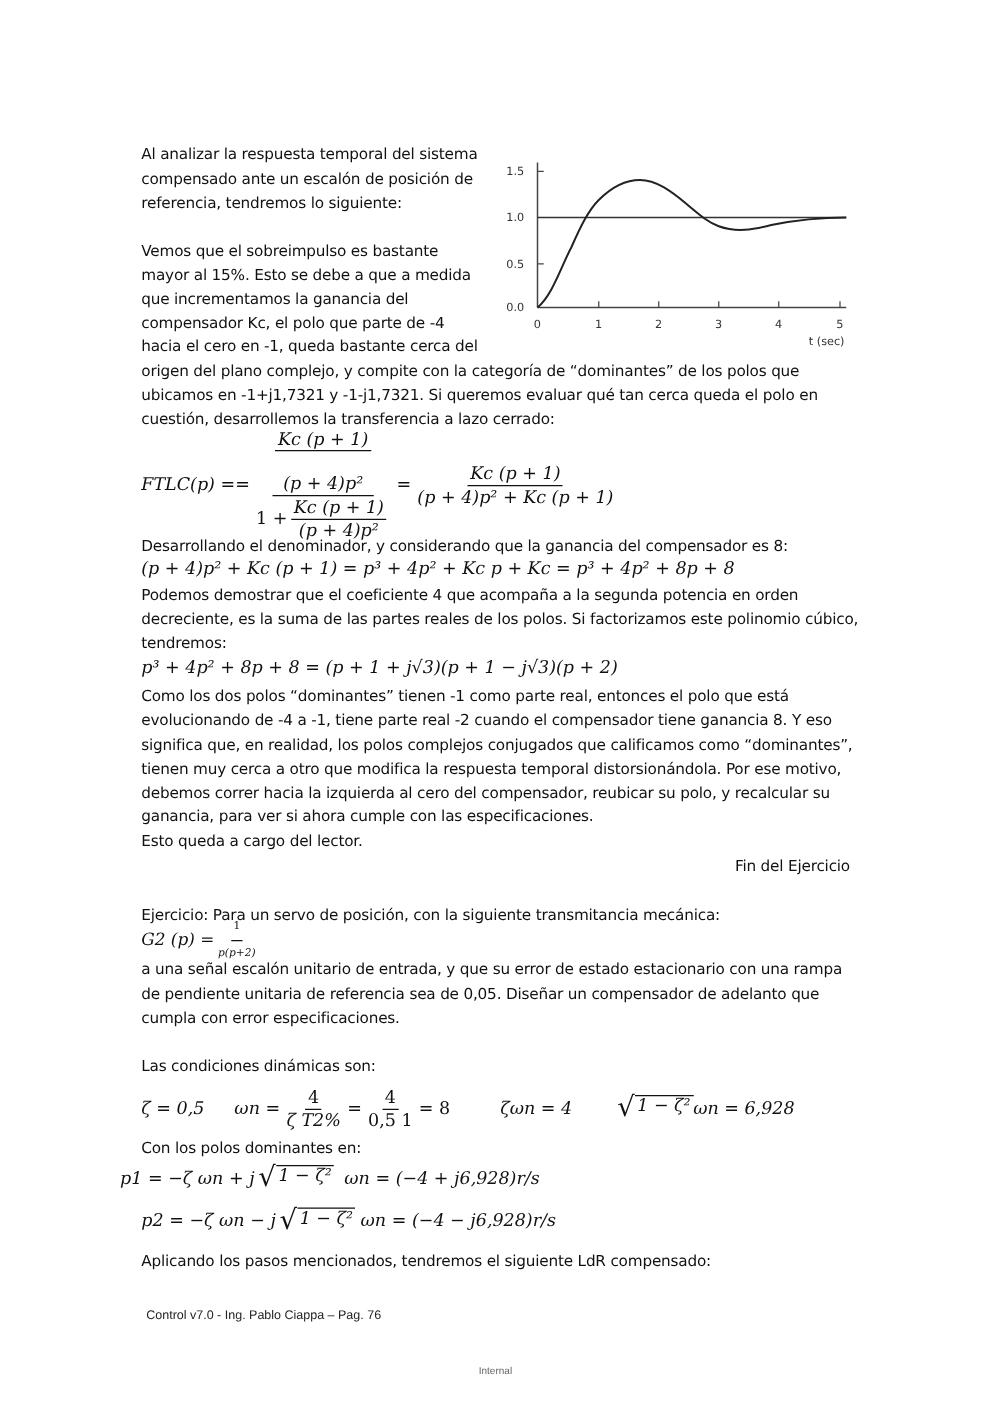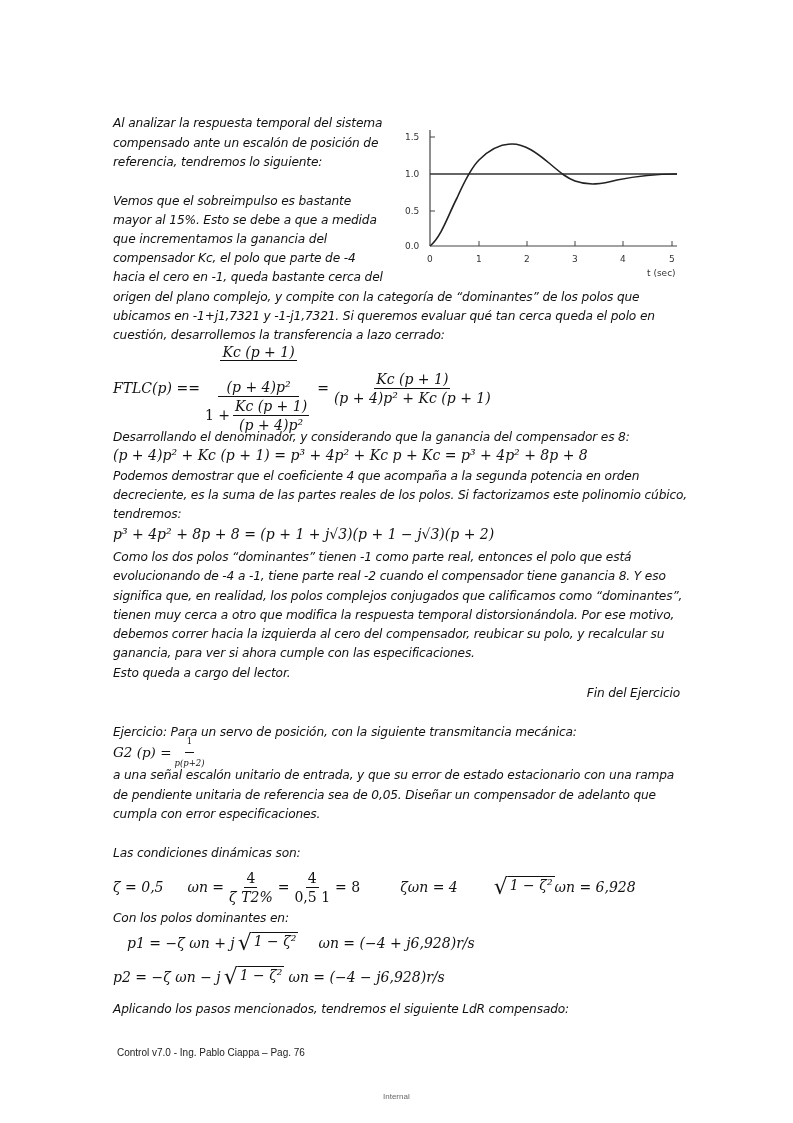--- a/index.html
+++ b/index.html
@@ -1,17 +1,17 @@
 <!DOCTYPE html>
 <html><head>
 <meta charset="utf-8">
 <style>
   html, body { margin: 0; padding: 0; background: #ffffff; }
   body { width: 793px; height: 1123px; position: relative; overflow: hidden; color: #111; }
-  .it { font-family: "DejaVu Sans", sans-serif; font-style: italic; font-size: 12.2px; letter-spacing: -0.15px; }
+  .it { font-family: "DejaVu Sans", sans-serif; font-size: 12.2px; letter-spacing: -0.15px; }
   .line { position: absolute; left: 113px; white-space: nowrap; line-height: 19px; height: 19px; }
   .math { font-family: "DejaVu Serif", serif; font-style: normal; font-size: 14px; position: absolute; white-space: nowrap; }
   .mi { font-style: italic; }
   .frac { display: inline-flex; flex-direction: column; align-items: center; vertical-align: middle; margin: 0 3px; }
   .frac > .num { padding: 0 2px 1px; border-bottom: 1px solid #111; text-align: center; gap: 18px; }
   .frac > .den { padding: 1px 2px 0; text-align: center; }
   .sqrt { display: inline-flex; align-items: stretch; vertical-align: middle; }
   .sqrt .rad { font-size: 22px; line-height: 1; }
   .sqrt .arg { border-top: 1px solid #111; padding: 0 2px; }
   .chart { position: absolute; left: 397px; top: 118px; width: 290px; height: 168px; }
@@ -131,27 +131,27 @@
   <span style="margin-right:40px">= 8</span>
   <span class="mi" style="margin-right:36px">ζωn = 4</span>
   <span class="sqrt">
     <span class="rad">√</span>
       <span class="arg mi">1 − ζ²</span>
   </span>
   <span class="mi" style="margin-left:0">ωn = 6,928</span>
 </div>
 <div class="it line" style="top:909px">Con los polos dominantes en:</div>
 
-<div class="math" style="left:127px; top:929px; height:28px; display:flex; align-items:center;">
+<div class="math" style="left:96px; top:929px; height:28px; display:flex; align-items:center;">
   <span class="mi">p1 = −ζ ωn + j</span>
   <span class="sqrt" style="margin-left:3px">
       <span class="rad">√</span>
       <span class="arg mi">1 − ζ²</span>
     </span>
-  <span class="mi" style="margin-left:20px">ωn = (−4 + j6,928)r/s</span>
+  <span class="mi" style="margin-left:8px">ωn = (−4 + j6,928)r/s</span>
 </div>
 <div class="math" style="left:113px; top:963px; height:28px; display:flex; align-items:center;">
   <span class="mi">p2 = −ζ ωn − j</span>
   <span class="sqrt" style="margin-left:3px">
       <span class="rad">√</span>
       <span class="arg mi">1 − ζ²</span>
     </span>
   <span class="mi" style="margin-left:4px">ωn = (−4 − j6,928)r/s</span>
 </div>
 <div class="it line" style="top:1000px">Aplicando los pasos mencionados, tendremos el siguiente LdR compensado:</div>

